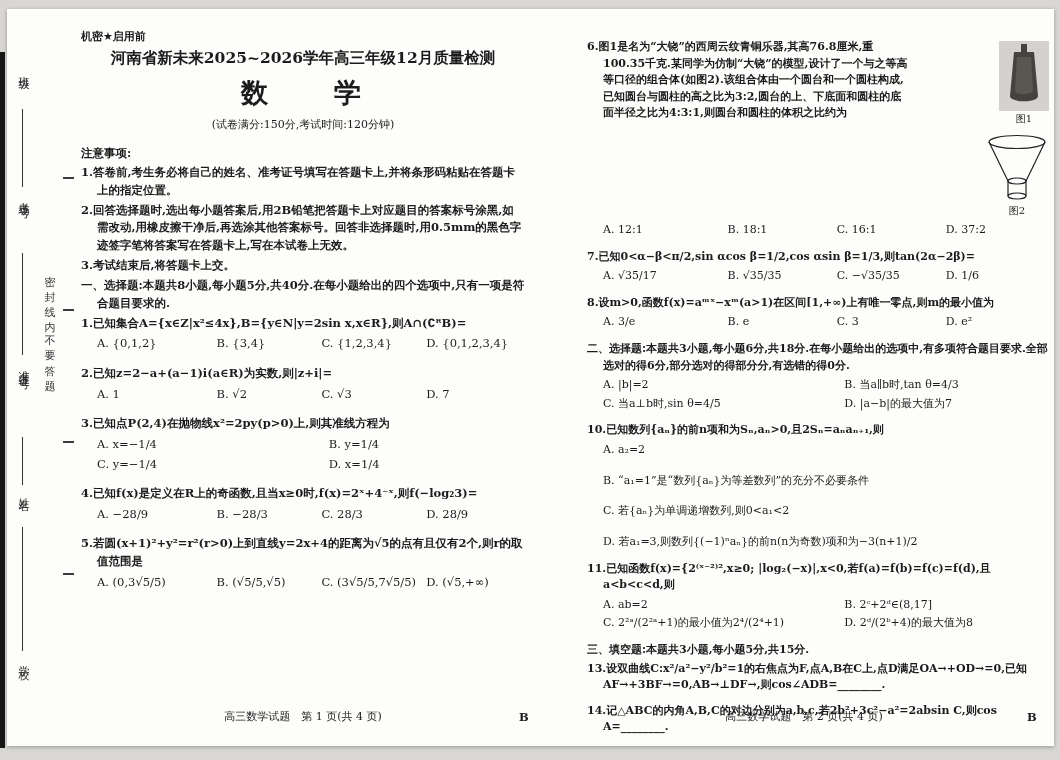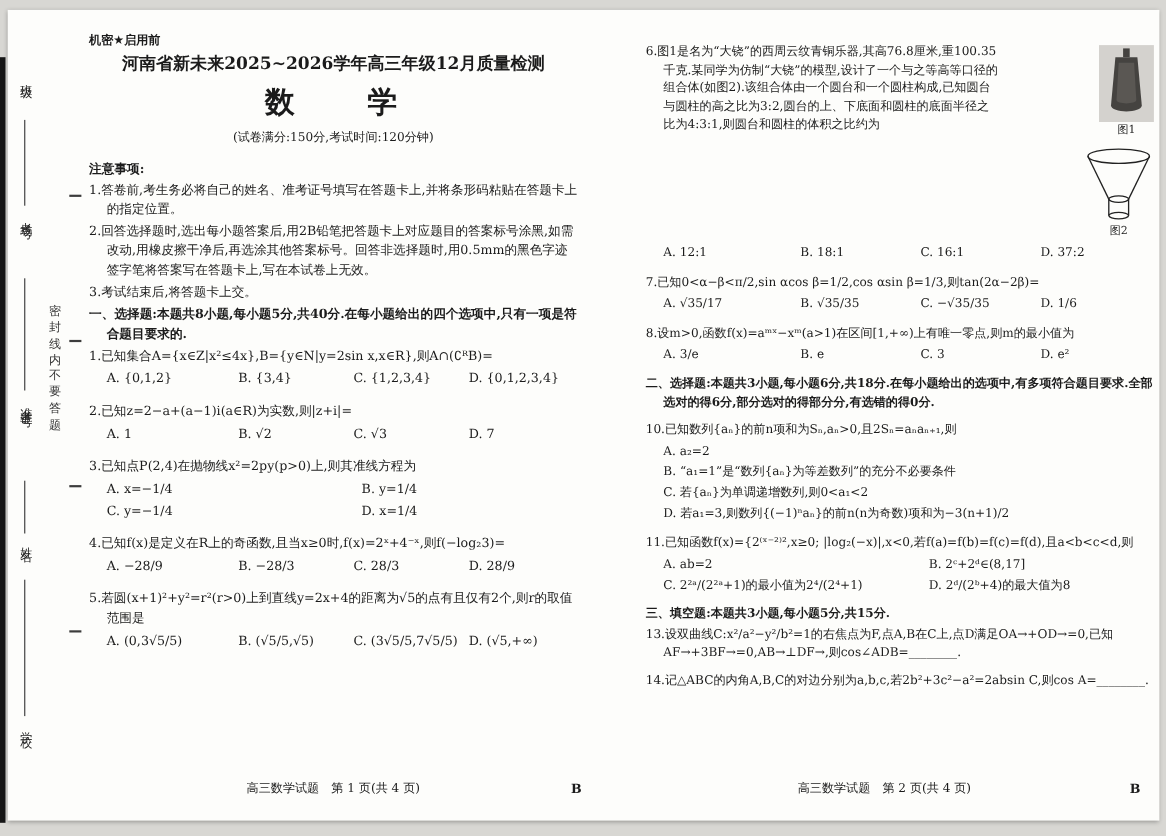--- a/index.html
+++ b/index.html
@@ -30,31 +30,31 @@
   
   .col-left{position:absolute;left:74px;top:20px;width:444px;}
   .col-right{position:absolute;left:580px;top:30px;width:462px;}
 
   .secret{font-size:11px;font-weight:bold;margin:0 0 4px 0;}
   .title{font-size:15.5px;font-weight:bold;text-align:center;margin:4px 0 6px 0;}
   .subject{font-size:27px;font-weight:bold;text-align:center;margin:2px 0 6px 0;letter-spacing:4px;}
   .meta{font-size:11px;text-align:center;margin:0 0 14px 0;}
   .notice-title{font-size:11.5px;font-weight:bold;margin:2px 0 3px 0;}
 
-  p.hang{font-size:11.5px;line-height:1.55;margin:0 0 2px 0;padding-left:16px;text-indent:-16px;}
+  p.hang{font-size:11.5px;line-height:1.55;margin:0 0 2px 0;padding-left:16px;text-indent:-16px;font-weight:bold;}
   .col-right p.hang{font-size:11px;line-height:1.5;}
   .section{font-weight:bold;margin-top:8px;margin-bottom:4px;}
   .q{margin-bottom:11px;}
   .col-right .q{margin-bottom:9px;}
 
   .opts{display:grid;font-size:11.5px;line-height:1.7;padding-left:16px;column-gap:6px;}
   .col-right .opts{font-size:11px;}
   .c4{grid-template-columns:1.15fr 1fr 1fr 1fr;}
   .c2{grid-template-columns:1.15fr 1fr;}
-  .c1{grid-template-columns:1fr;}
+  .c1{grid-template-columns:1fr;gap:12px;}
 
   
   .figs{float:right;width:132px;margin:2px 0 4px 8px;display:flex;gap:8px;align-items:flex-end;justify-content:flex-end;flex-direction:column;}
   .figbox{text-align:center;font-size:10px;line-height:1.2;}
   .figbox svg{display:block;}
   .figlabel{margin-top:2px;}
 
   
   .footer{position:absolute;bottom:22px;font-size:11px;}
   #f-left{left:74px;width:444px;text-align:center;}
@@ -204,20 +204,26 @@
         <span>A. 3/e</span>
         <span>B. e</span>
         <span>C. 3</span>
         <span>D. e²</span>
       </div>
     </div>
 
     <p class="hang section">二、选择题:本题共3小题,每小题6分,共18分.在每小题给出的选项中,有多项符合题目要求.全部选对的得6分,部分选对的得部分分,有选错的得0分.</p>
 
     <div class="q">
+      <div class="opts c2">
+        <span>A. |b|=2</span>
+        <span>B. 当a∥b时,tan θ=4/3</span>
+        <span>C. 当a⊥b时,sin θ=4/5</span>
+        <span>D. |a−b|的最大值为7</span>
+      </div>
     </div>
 
     <div class="q">
       <p class="hang">10.已知数列{aₙ}的前n项和为Sₙ,aₙ&gt;0,且2Sₙ=aₙaₙ₊₁,则</p>
       <div class="opts c1">
         <span>A. a₂=2</span>
         <span>B. “a₁=1”是“数列{aₙ}为等差数列”的充分不必要条件</span>
         <span>C. 若{aₙ}为单调递增数列,则0&lt;a₁&lt;2</span>
         <span>D. 若a₁=3,则数列{(−1)ⁿaₙ}的前n(n为奇数)项和为−3(n+1)/2</span>
       </div>

